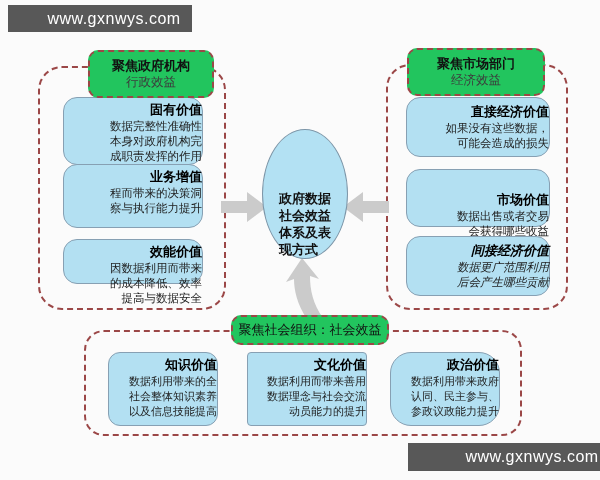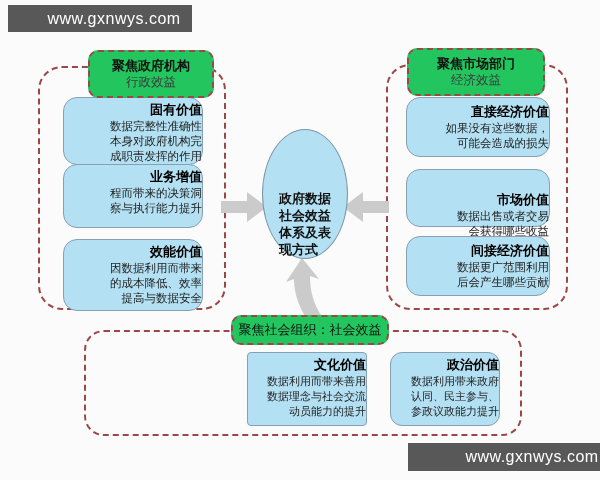--- a/index.html
+++ b/index.html
@@ -61,21 +61,21 @@
     <div>本身对政府机构完</div>
     <div>成职责发挥的作用</div>
   </div>
 
   <div class="vbox" style="left:63px; top:164px; width:140px; height:64px;">
     <div class="vbox-title">业务增值</div>
     <div>程而带来的决策洞</div>
     <div>察与执行能力提升</div>
   </div>
 
-  <div class="vbox" style="left:63px; top:239px; width:140px; height:72px;">
+  <div class="vbox" style="left:63px; top:239px; width:140px; height:45px;">
     <div class="vbox-title">效能价值</div>
     <div>因数据利用而带来</div>
     <div>的成本降低、效率</div>
     <div>提高与数据安全</div>
   </div>
 
   <div class="grect" style="left:386px; top:64px; width:178px; height:242px;"></div>
   <div class="ghead" style="left:407px; top:48px; width:138px; height:48px;">
     <div class="ghead-title">聚焦市场部门</div>
     <div class="ghead-sub">经济效益</div>
@@ -86,40 +86,46 @@
     <div>如果没有这些数据，</div>
     <div>可能会造成的损失</div>
   </div>
 
   <div class="vbox" style="left:406px; top:169px; width:144px; height:58px; padding-top:21px;">
     <div class="vbox-title">市场价值</div>
     <div>数据出售或者交易</div>
     <div>会获得哪些收益</div>
   </div>
 
-  <div class="vbox" style="left:406px; top:236px; width:144px; height:60px; padding-top:5px;">
+  <div class="vbox" style="left:406px; top:236px; width:144px; height:60px; padding-top:5px;font-style:italic;">
     <div class="vbox-title">间接经济价值</div>
     <div>数据更广范围利用</div>
     <div>后会产生哪些贡献</div>
   </div>
 
   <div class="grect" style="left:84px; top:330px; width:434px; height:102px; border-radius:20px;"></div>
   <div class="ghead" style="left:231px; top:315px; width:158px; height:30px;">
     <div class="ghead-single">聚焦社会组织：社会效益</div>
   </div>
 
+  <div class="vbox" style="left:108px; top:352px; width:110px; height:74px; font-size:11px; border-radius:12px;">
+    <div class="vbox-title">知识价值</div>
+    <div>数据利用带来的全</div>
+    <div>社会整体知识素养</div>
+    <div>以及信息技能提高</div>
+  </div>
 
   <div class="vbox" style="left:247px; top:352px; width:120px; height:74px; font-size:11px; border-radius:4px;">
     <div class="vbox-title">文化价值</div>
     <div>数据利用而带来善用</div>
     <div>数据理念与社会交流</div>
     <div>动员能力的提升</div>
   </div>
 
-  <div class="vbox" style="left:390px; top:352px; width:110px; height:74px; font-size:11px; border-radius:12px;">
+  <div class="vbox" style="left:390px; top:352px; width:110px; height:74px; font-size:11px; border-radius:21px;">
     <div class="vbox-title">政治价值</div>
     <div>数据利用带来政府</div>
     <div>认同、民主参与、</div>
     <div>参政议政能力提升</div>
   </div>
 
   <div class="ellipse" style="left:262px; top:129px; width:84px; height:128px;">
     <div class="ellipse-text">
       <div>政府数据</div>
       <div>社会效益</div>

